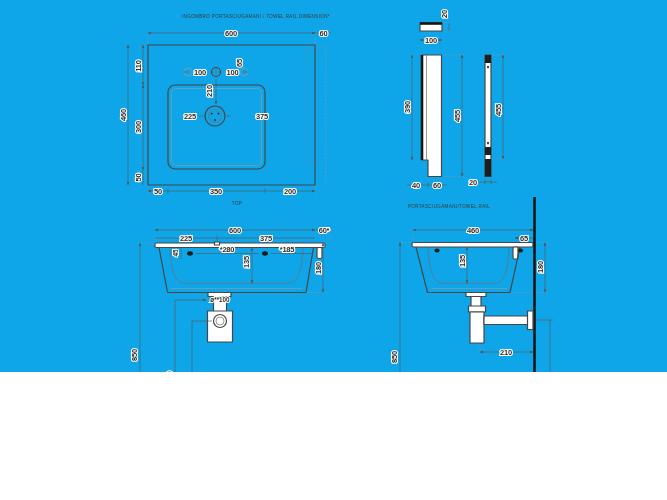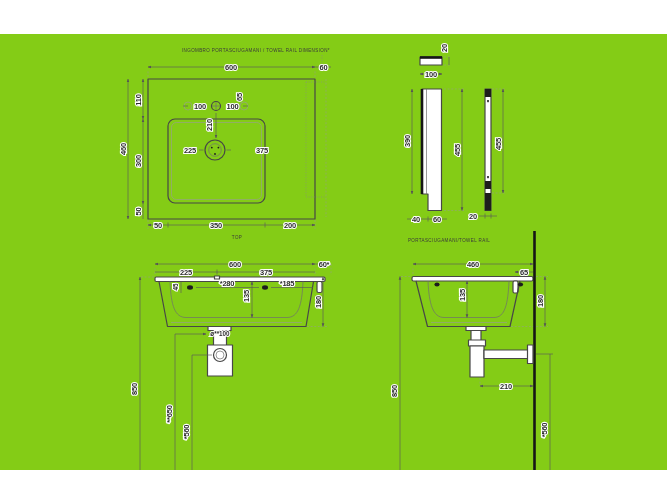--- a/index.html
+++ b/index.html
@@ -1,17 +1,17 @@
 <!DOCTYPE html>
 <html><head>
 <meta charset="utf-8">
 <style>
   html,body{margin:0;padding:0;background:#ffffff;}
-  .stage{position:relative;width:667px;height:436px;background:#84cc16;overflow:hidden;
-         font-family:"Liberation Sans",sans-serif;margin-top:34px;}
+  .stage{position:relative;width:667px;height:372px;background:#0ea5e9;overflow:hidden;
+         font-family:"Liberation Sans",sans-serif;}
   svg{display:block;}
   .obj{stroke:#474747;stroke-width:1.2;fill:none;stroke-linejoin:round;}
   .objw{stroke:#474747;stroke-width:1.2;fill:#ffffff;stroke-linejoin:round;}
   .obj-thin{stroke:#6f6f6f;stroke-width:0.7;fill:none;}
   .obj-faint{stroke:#9a9a9a;stroke-width:0.6;fill:none;}
   .thick{stroke:#161616;stroke-width:2.6;fill:none;}
   .dimline{stroke:#5a5a5a;stroke-width:0.65;fill:none;}
   .ext{stroke:#999;stroke-width:0.5;fill:none;stroke-dasharray:2,1.6;}
   .dot{stroke:#8a8a8a;stroke-width:0.6;fill:none;stroke-dasharray:1,1.5;}
   .fillb{fill:#1d1d1d;stroke:none;}

